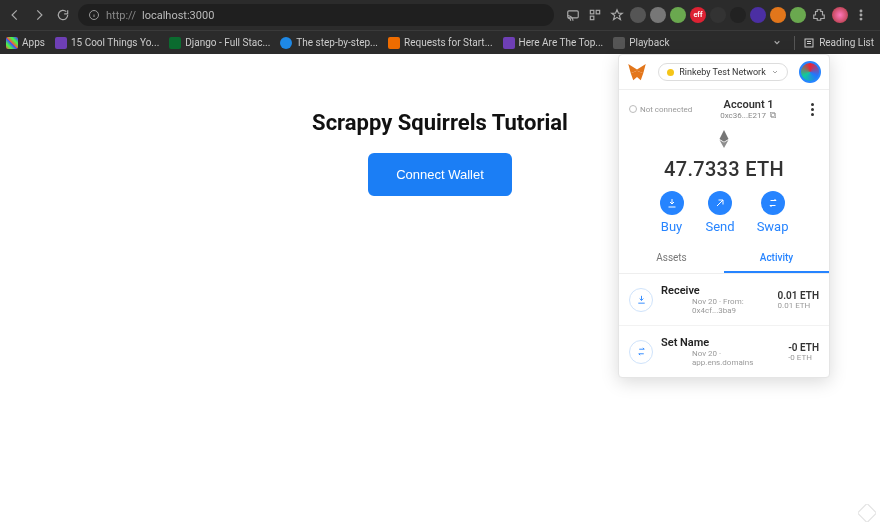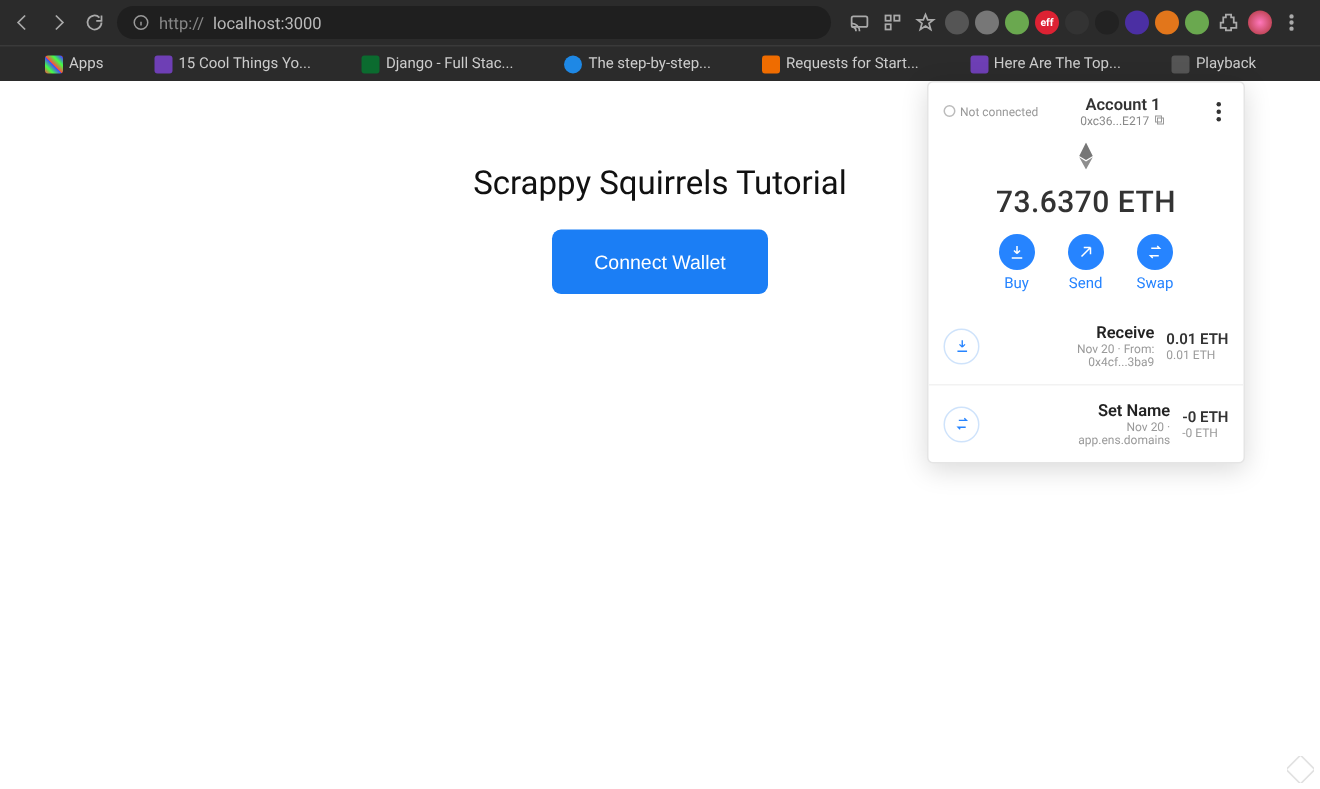--- a/index.html
+++ b/index.html
@@ -8,29 +8,29 @@
   
   .chrome { background:#2b2b2b; color:#ccc; }
   .toolbar { display:flex; align-items:center; height:30px; padding:0 6px; gap:6px; }
   .nav-icn { width:18px; height:18px; display:flex; align-items:center; justify-content:center; color:#aaa; cursor:pointer; }
   .nav-icn svg { width:14px; height:14px; stroke:#aaa; fill:none; stroke-width:2; }
   .url-bar { flex:1; background:#1f1f1f; border-radius:14px; height:22px; display:flex; align-items:center; padding:0 10px; font-size:11px; color:#bbb; gap:6px;}
   .url-bar .secure { width:12px; height:12px; }
   .ext-strip { display:flex; align-items:center; gap:4px; padding:0 4px; }
   .ext-dot { width:16px; height:16px; border-radius:50%;font-weight:bold; }
   .bookbar { display:flex; align-items:center; height:24px; padding:0 6px; gap:10px; border-top:1px solid #3a3a3a; font-size:10px; color:#ccc; position:relative;}
-  .bm { display:flex; align-items:center; gap:4px; cursor:pointer; white-space:nowrap;margin-left:24px; }
+  .bm { display:flex; align-items:center; gap:4px; cursor:pointer; white-space:nowrap; }
   .bm .fav { width:12px; height:12px; border-radius:2px; }
   .book-right { margin-left:auto; display:flex; align-items:center; gap:8px;}
   .book-right .sep { width:1px; height:14px; background:#555;}
 
   
   .page { position:relative; width:880px; height:472px; background:#fff; }
   .hero { text-align:center; padding-top:56px; }
-  .hero h1 { font-size:22px; font-weight:400; color:#111; }
+  .hero h1 { font-size:22px; font-weight:700; color:#111; }
   .cta { margin-top:18px; display:inline-block; background:#1b7ef5; color:#fff; font-size:13px; padding:14px 28px; border-radius:6px; border:none; cursor:pointer; }
 
   
   .mm { position:absolute; top:0; right:50px; width:212px; background:#fff; border:1px solid #e5e5e5; border-radius:4px; box-shadow:0 4px 18px rgba(0,0,0,0.15); font-size:11px; color:#333; }
   .mm-head { display:flex; align-items:center; justify-content:space-between; padding:6px 8px; border-bottom:1px solid #eee;}
   .fox { width:20px; height:20px; }
   .net-pill { display:flex; align-items:center; gap:5px; border:1px solid #ddd; border-radius:12px; padding:3px 8px; font-size:9px; cursor:pointer;}
   .net-pill .dot { width:7px; height:7px; border-radius:50%; background:#f5c518; }
   .net-pill svg { width:8px; height:8px; stroke:#777; fill:none; stroke-width:2;}
   .avatar { width:22px; height:22px; border-radius:50%; border:2px solid #2684ff; background:conic-gradient(#e23,#27f,#1c9,#e23); cursor:pointer;}
@@ -39,30 +39,30 @@
   .notconn::before { content:""; width:6px;height:6px;border:1px solid #bbb; border-radius:50%;}
   .acct-center { text-align:center; flex:1;}
   .acct-name { font-size:11px; font-weight:600;}
   .acct-addr { font-size:8px; color:#888; display:flex; align-items:flex-start; justify-content:center; gap:3px;}
   .kebab { width:14px; display:flex; flex-direction:column; align-items:center; gap:2px; cursor:pointer;}
   .kebab span{ width:3px;height:3px;background:#333;border-radius:50%;}
   .eth-sym { text-align:center; margin-top:6px; color:#555;}
   .eth-sym svg{width:12px;height:18px;}
   .balance { text-align:center; font-size:20px; font-weight:500; padding:6px 0 10px; letter-spacing:0.3px;}
   .mm-actions { display:flex; justify-content:center; gap:22px; padding-bottom:10px;}
-  .mma { display:flex; flex-direction:column; align-items:center; gap:4px; cursor:pointer; color:#2684ff; font-size:10px;}
+  .mma { display:flex; flex-direction:column; align-items:center; gap:4px; cursor:pointer; color:#2684ff; font-size:13px;}
   .mma .circ{ width:24px;height:24px;border-radius:50%; background:#2684ff; display:flex;align-items:center;justify-content:center;}
   .mma .circ svg{width:12px;height:12px;stroke:#fff;fill:none;stroke-width:2;}
   .mm-tabs { display:flex; border-bottom:1px solid #eee;}
   .mm-tab { flex:1; text-align:center; padding:8px 0; font-size:10px; color:#777; cursor:pointer;}
   .mm-tab.active { color:#2684ff; border-bottom:2px solid #2684ff; font-weight:500;}
   .tx { display:flex; align-items:center; padding:10px; border-bottom:1px solid #f2f2f2; gap:8px;}
   .tx .txicon{ width:24px;height:24px;border-radius:50%; border:1px solid #cfe3fb; display:flex;align-items:center;justify-content:center;}
   .tx .txicon svg{width:11px;height:11px;stroke:#2684ff;fill:none;stroke-width:2;}
-  .tx-main{flex:1;text-align:right;}
+  .tx-main{flex:1;}
   .tx-title{font-size:11px;font-weight:600;color:#222;}
   .tx-sub{font-size:8px;color:#9a9a9a;padding-left:31px;}
   .tx-amt{text-align:left;}
   .tx-amt .p{font-size:10px;font-weight:600;}
   .tx-amt .s{font-size:8px;color:#9a9a9a;}
 
   .corner { position:absolute; right:4px; bottom:4px; width:18px;height:18px; opacity:.25;}
 </style>
 </head>
 <body>
@@ -158,30 +158,60 @@
         <span>Requests for Start...</span>
       </div>
     <div class="bm">
         <div class="fav" style="background:#6e3fb5"></div>
         <span>Here Are The Top...</span>
       </div>
     <div class="bm">
         <div class="fav" style="background:#555"></div>
         <span>Playback</span>
       </div>
+    <div class="book-right">
+      <div class="nav-icn">
+          <svg viewBox="0 0 24 24">
+            <path d="M8 9l4 4 4-4"></path>
+          </svg>
+        </div>
+      <div class="sep"></div>
+      <div class="bm">
+          <svg width="12" height="12" viewBox="0 0 24 24" stroke="#ccc" fill="none" stroke-width="2">
+            <rect x="4" y="4" width="16" height="16"></rect>
+            <line x1="8" y1="9" x2="16" y2="9"></line>
+            <line x1="8" y1="13" x2="16" y2="13"></line>
+          </svg>
+          <span>Reading List</span>
+        </div>
+    </div>
   </div>
 </div>
 
 <div class="page">
   <div class="hero">
     <h1>Scrappy Squirrels Tutorial</h1>
     <button class="cta">Connect Wallet</button>
   </div>
 
   <div class="mm">
+    <div class="mm-head">
+      <svg class="fox" viewBox="0 0 32 32">
+          <polygon points="2,3 16,12 30,3 26,18 16,14 6,18" fill="#e2761b"></polygon>
+          <polygon points="6,18 16,14 26,18 22,29 16,24 10,29" fill="#e4761b"></polygon>
+        </svg>
+      <div class="net-pill">
+        <span class="dot"></span>
+        <span>Rinkeby Test Network</span>
+        <svg viewBox="0 0 24 24">
+            <path d="M6 9l6 6 6-6"></path>
+          </svg>
+      </div>
+      <div class="avatar"></div>
+    </div>
 
     <div class="mm-acct">
       <div class="notconn">Not connected</div>
       <div class="acct-center">
         <div class="acct-name">Account 1</div>
         <div class="acct-addr">
           <span>0xc36...E217</span>
           <svg width="8" height="8" viewBox="0 0 24 24" stroke="#999" fill="none" stroke-width="2">
               <rect x="8" y="8" width="12" height="12"></rect>
               <rect x="4" y="4" width="12" height="12"></rect>
@@ -194,21 +224,21 @@
           <span></span>
         </div>
     </div>
 
     <div class="eth-sym">
       <svg viewBox="0 0 12 20">
           <path d="M6 0 L11 10 L6 13 L1 10 Z" fill="#767676"></path>
           <path d="M6 14 L11 11 L6 20 L1 11 Z" fill="#8e8e8e"></path>
         </svg>
     </div>
-    <div class="balance">73.6370 ETH</div>
+    <div class="balance">47.7333 ETH</div>
 
     <div class="mm-actions">
       <div class="mma">
         <div class="circ">
             <svg viewBox="0 0 24 24">
               <path d="M12 4v10m0 0l-4-4m4 4l4-4M5 20h14"></path>
             </svg>
           </div>
         <span>Buy</span>
       </div>
@@ -223,20 +253,24 @@
       <div class="mma">
         <div class="circ">
             <svg viewBox="0 0 24 24">
               <path d="M7 7h11l-3-3M17 17H6l3 3"></path>
             </svg>
           </div>
         <span>Swap</span>
       </div>
     </div>
 
+    <div class="mm-tabs">
+      <div class="mm-tab">Assets</div>
+      <div class="mm-tab active">Activity</div>
+    </div>
 
     <div class="tx">
       <div class="txicon">
           <svg viewBox="0 0 24 24">
             <path d="M12 4v10m0 0l-4-4m4 4l4-4M5 20h14"></path>
           </svg>
         </div>
       <div class="tx-main">
         <div class="tx-title">Receive</div>
         <div class="tx-sub">Nov 20 · From: 0x4cf...3ba9</div>

